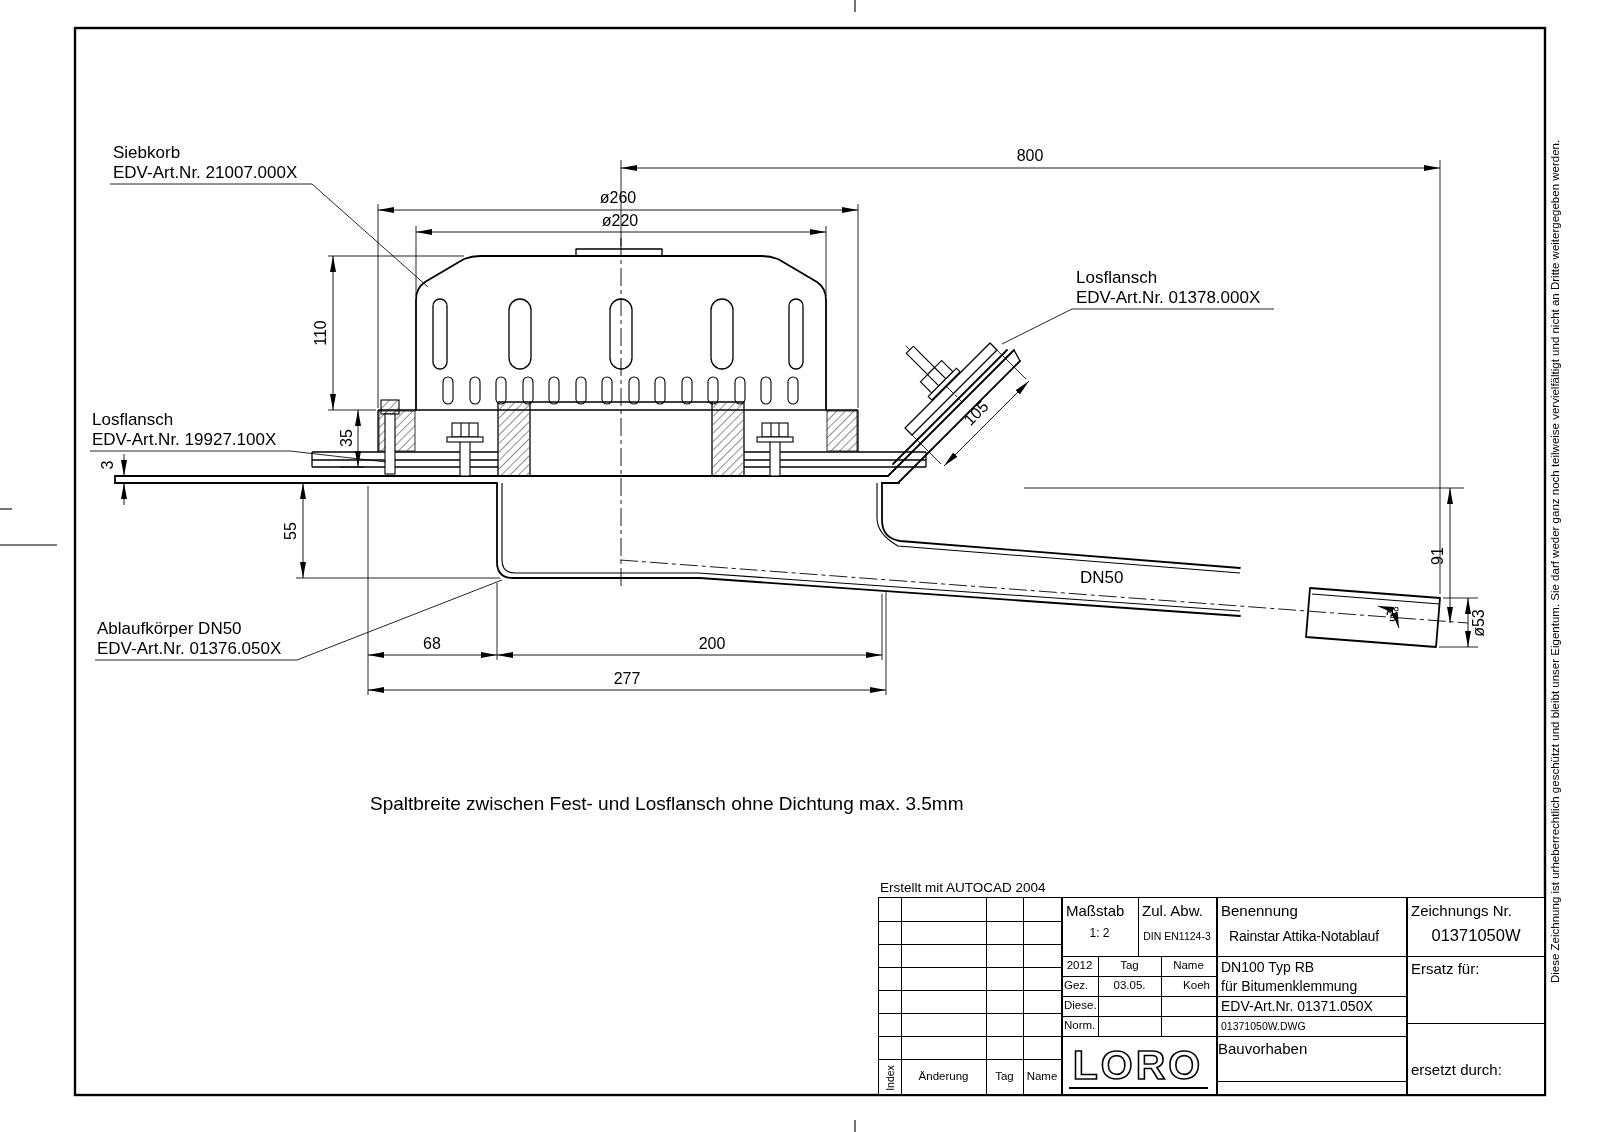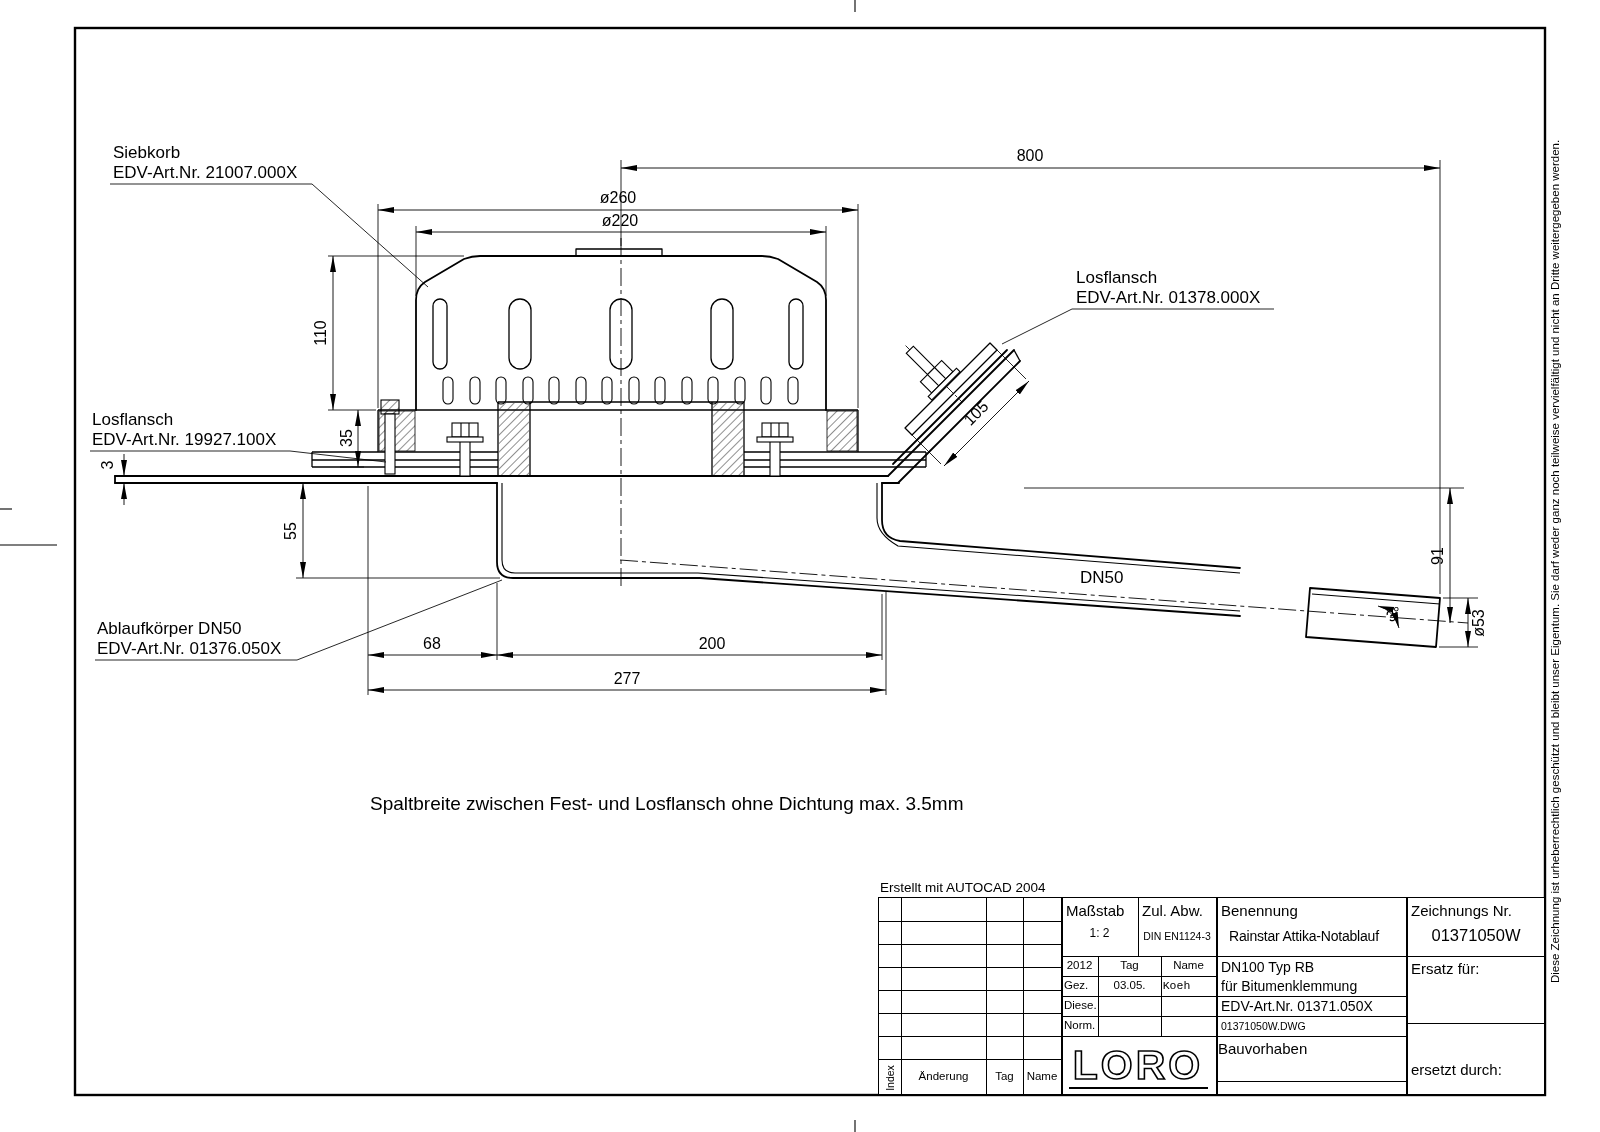--- a/index.html
+++ b/index.html
@@ -294,21 +294,21 @@
   <div class="t fs12" style="left:187px;top:4px;">Maßstab</div>
   <div class="t c fs16" style="left:182px;top:28px;width:77px;">1: 2</div>
   <div class="t fs12" style="left:263px;top:4px;">Zul. Abw.</div>
   <div class="t c fs10" style="left:259px;top:32px;width:78px;">DIN EN1124-3</div>
 
   <div class="t c fs11" style="left:182px;top:61px;width:37px;">2012</div>
   <div class="t c fs11" style="left:219px;top:61px;width:63px;">Tag</div>
   <div class="t c fs11" style="left:282px;top:61px;width:55px;">Name</div>
   <div class="t fs11" style="left:185px;top:81px;">Gez.</div>
   <div class="t c fs11" style="left:219px;top:81px;width:63px;">03.05.</div>
-  <div class="t c fs11" style="left:270px;top:81px;width:55px;font-family:Liberation Mono, monospace;">Koeh</div>
+  <div class="t c fs11" style="left:282px;top:81px;width:71px;">Koeh</div>
   <div class="t f s11 fs11" style="left:185px;top:101px;">Diese.</div>
   <div class="t fs11" style="left:185px;top:121px;">Norm.</div>
 
   <svg style="left: 184px; top: 140px; position: absolute;" width="151" height="56">
     <text x="75" y="41" text-anchor="middle" font-family="Liberation Sans, sans-serif" font-size="41" font-weight="bold" letter-spacing="3" fill="#fff" stroke="#000" stroke-width="1.6">LORO</text>
     <line x1="6" y1="50" x2="145" y2="50" stroke="#000" stroke-width="2"></line>
   </svg>
 
   <div class="t fs12" style="left:342px;top:4px;">Benennung</div>
   <div class="t fs14" style="left:340px;top:30px;width:206px;margin-left:10px;">Rainstar Attika-Notablauf</div>

